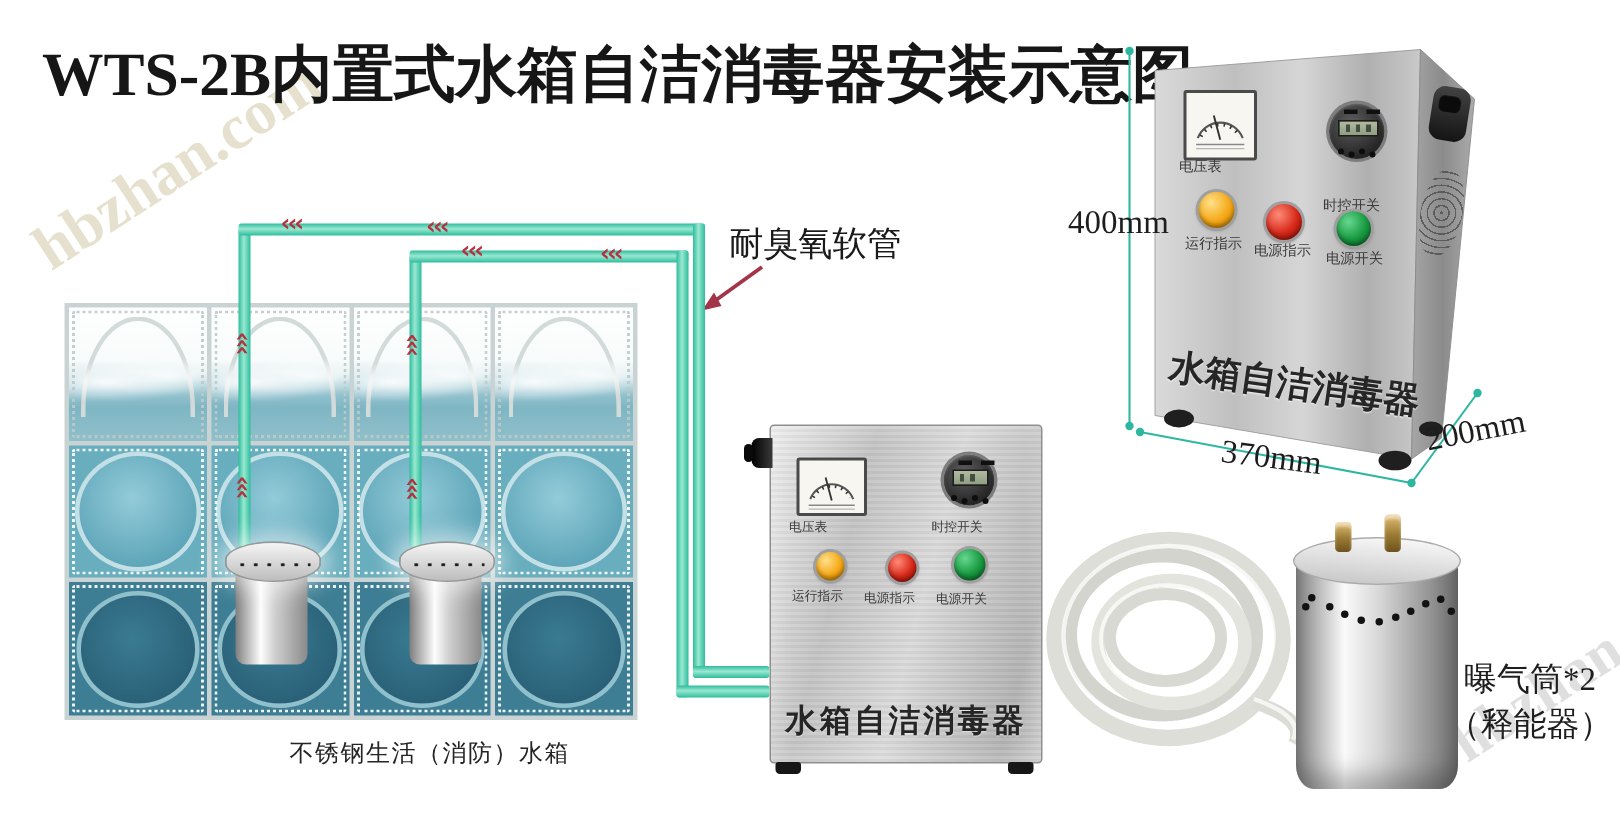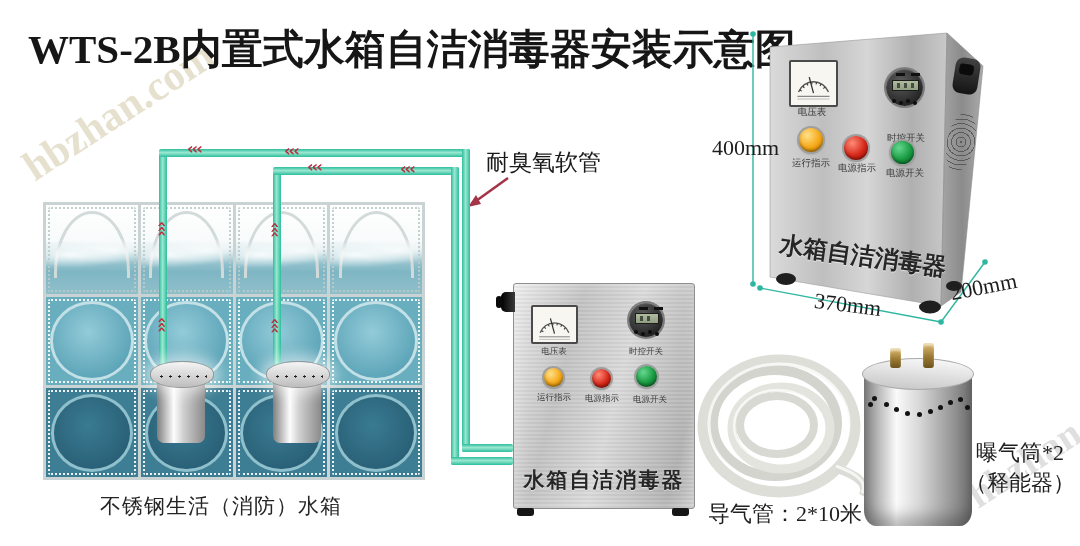--- a/index.html
+++ b/index.html
@@ -35,21 +35,21 @@
   
   .tank-dev{z-index:6;width:62px;height:88px;}
   .tank-dev .cap{position:relative;width:62px;height:25px;border-radius:50%/46%;border:1px solid #979797;z-index:2;
         background:linear-gradient(180deg,#f5f5f5,#bdbdbd);
         box-shadow:0 0 14px 6px rgba(255,255,255,.55);}
   .tank-dev .cap::after{content:'';position:absolute;left:10%;right:10%;bottom:20%;height:36%;
         background-image:radial-gradient(#1c1c1c 1.2px,transparent 1.5px);background-size:9px 7px;}
   .tank-dev .body{width:48px;height:60px;margin:-5px auto 0;border-radius:0 0 7px 7px;
         background:linear-gradient(90deg,#7e7e7e,#fdfdfd 35%,#cfcfcf 55%,#8a8a8a);}
 
-  #tank-label{left:100px;top:492px;width:280px;text-align:left;font-size:21px;color:#242424;letter-spacing:1px;white-space:nowrap;}
+  #tank-label{left:100px;top:492px;width:280px;text-align:right;font-size:16px;color:#242424;letter-spacing:1px;white-space:nowrap;}
 
   
   .pipe{z-index:5;border-radius:2px;}
   .pipe.v{background:linear-gradient(90deg,#2dbd9c,#9ae8d1 45%,#2dbd9c);width:8px;}
   .pipe.h{background:linear-gradient(180deg,#2dbd9c,#9ae8d1 45%,#2dbd9c);height:8px;}
   .chev{z-index:6;font-weight:bold;font-size:16px;color:#b8era;color:#b83040;letter-spacing:-2px;line-height:1;font-family:"DejaVu Sans",sans-serif;}
   .chev.down{transform:rotate(90deg);}
 
   
   #hose-label{left:486px;top:147px;font-size:23px;color:#1a1a1a;white-space:nowrap;z-index:6;}
@@ -58,21 +58,21 @@
   .steelbox{background:linear-gradient(105deg,#ececec,#c3c3c3 30%,#dadada 55%,#b2b2b2 88%,#c6c6c6);
         background-blend-mode:normal;border:1px solid #8f8f8f;border-radius:3px;
         box-shadow:inset 0 0 18px rgba(255,255,255,.35);}
   #ctrl-box{left:513px;top:283px;width:180px;height:224px;z-index:3;}
   #ctrl-box .texture,.front-texture{position:absolute;inset:0;border-radius:3px;
         background:repeating-linear-gradient(180deg,rgba(255,255,255,.07) 0 2px,rgba(90,90,90,.06) 2px 4px);}
   .gland{position:absolute;left:-13px;top:8px;width:14px;height:20px;border-radius:5px 0 0 5px;
         background:linear-gradient(90deg,#000,#3a3a3a);}
   .gland::before{content:'';position:absolute;left:-5px;top:4px;width:6px;height:12px;background:#0a0a0a;border-radius:3px;}
   .meter{background:#f7f6f1;border:2px solid #4a4a4a;border-radius:2px;}
-  .panel-lbl{font-size:8.5px;color:#3a3a3a;text-align:center;white-space:nowrap;line-height:1;}
+  .panel-lbl{font-size:8.5px;color:#3a3a3a;text-align:left;white-space:nowrap;line-height:1;}
   .panel-lbl.big{font-size:9.5px;}
   .timer{border-radius:50%;background:radial-gradient(circle at 40% 35%,#5d5d5d,#262626 70%,#101010);
         box-shadow:0 0 0 2px #7d7d7d,inset 0 1px 2px rgba(255,255,255,.25);}
   .timer .lcd{position:absolute;left:17%;top:30%;width:66%;height:25%;border:1px solid #1c1c1c;
         background:linear-gradient(180deg,#b0ba9f,#909e82);}
   .timer .lcd::after{content:'';position:absolute;inset:2px 4px;
         background:repeating-linear-gradient(90deg,#2c352c 0 3px,transparent 3px 7px);opacity:.8;}
   .timer .dots{position:absolute;left:16%;bottom:9%;width:4px;height:4px;border-radius:50%;background:#0d0d0d;
         box-shadow:7px 2px 0 #0d0d0d,14px 0 0 #0d0d0d,21px 2px 0 #0d0d0d;}
   .timer .vents{position:absolute;left:28%;top:12%;width:9px;height:3px;background:#101010;box-shadow:15px 0 0 #101010;}
@@ -315,21 +315,20 @@
   <div class="abs panel-lbl big" style="left:836px;top:164px;width:42px;z-index:3;">电源指示</div>
   <div class="abs panel-lbl big" style="left:884px;top:169px;width:42px;z-index:3;">电源开关</div>
   <div class="abs nameplate" id="big-name">水箱自洁消毒器</div>
   <div class="abs vent"></div>
   <div class="abs handle"></div>
 
   <div class="abs dim-lbl" id="dim-h">400mm</div>
   <div class="abs dim-lbl" id="dim-w">370mm</div>
   <div class="abs dim-lbl" id="dim-d">200mm</div>
 
-  <div class="abs" id="air-tube-label">导气管：2*10米</div>
 
   <div class="abs" id="cylinder">
     <div class="fit" id="fit1"></div>
     <div class="fit" id="fit2"></div>
     <div class="cyl-top"></div>
     <div class="cyl-body"></div>
     <div class="holes"></div>
   </div>
 
   <div class="abs" id="aer-label">

